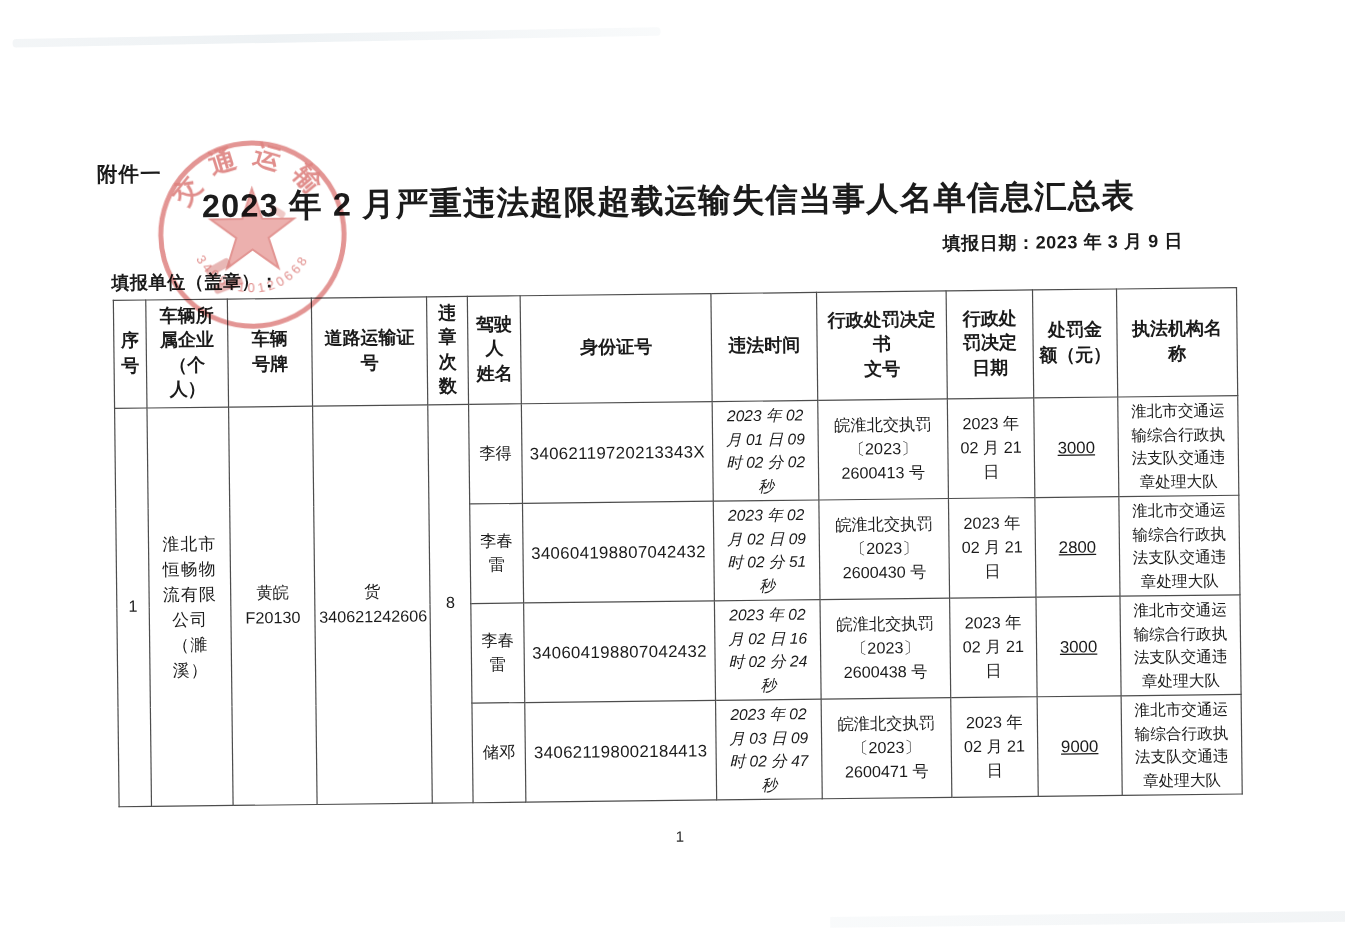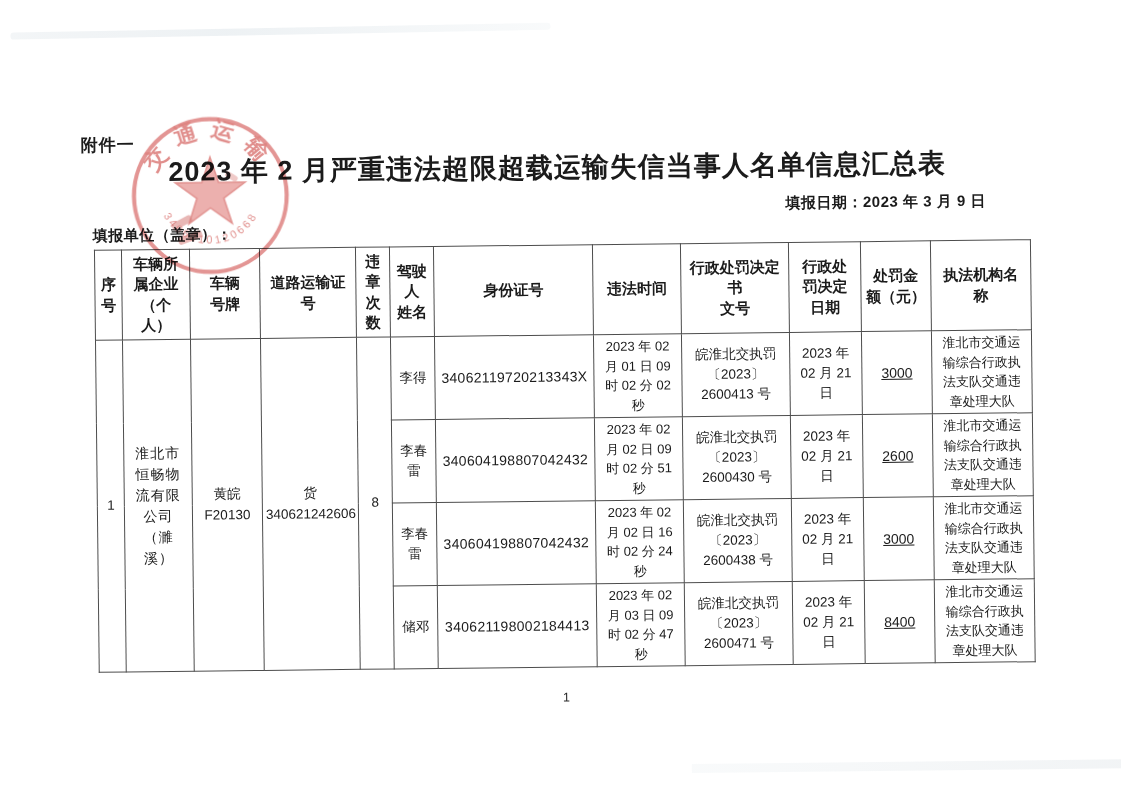--- a/index.html
+++ b/index.html
@@ -50,21 +50,21 @@
     padding: 2px 3px;
     white-space: pre-line;
     background: transparent;
   }
   .tbl th { font-size: 15px; font-weight: 700; line-height: 1.35; }
   .tbl td { font-size: 13.5px; line-height: 1.5; }
   .tbl .hdr-row   { height: 90px; }
   .tbl .data-row  { height: 83px; }
   .cell-company   { font-size: 14px !important; letter-spacing: 1px; }
   .cell-idnum     { font-size: 14px !important; letter-spacing: .3px; }
-  .cell-time      { font-size: 13px !important; }
+  .cell-time      { font-size: 13px !important; font-style: italic; }
   .cell-fine      { font-size: 14px !important; text-decoration: underline; }
   .cell-agency    { font-size: 13px !important; }
   .page-number {
     position: absolute; left: 560px; top: 696px;
     font-size: 12.5px; color: #2a2a2a;
   }
   .seal {
     position: absolute; left: 130px; top: 114px; width: 166px; height: 166px;
     mix-blend-mode: multiply; opacity: .88;
     filter: blur(.3px);
@@ -172,21 +172,21 @@
       <td class="cell-time">2023 年 02
 月 02 日 09
 时 02 分 51
 秒</td>
       <td>皖淮北交执罚
 〔2023〕
 2600430 号</td>
       <td>2023 年
 02 月 21
 日</td>
-      <td class="cell-fine">2600</td>
+      <td class="cell-fine">2800</td>
       <td class="cell-agency">淮北市交通运
 输综合行政执
 法支队交通违
 章处理大队</td>
     </tr>
     <tr class="data-row">
       <td>李春
 雷</td>
       <td class="cell-idnum">340604198807042432</td>
       <td class="cell-time">2023 年 02
@@ -211,21 +211,21 @@
       <td class="cell-time">2023 年 02
 月 03 日 09
 时 02 分 47
 秒</td>
       <td>皖淮北交执罚
 〔2023〕
 2600471 号</td>
       <td>2023 年
 02 月 21
 日</td>
-      <td class="cell-fine">8400</td>
+      <td class="cell-fine">9000</td>
       <td class="cell-agency">淮北市交通运
 输综合行政执
 法支队交通违
 章处理大队</td>
     </tr>
   </tbody>
     </table>
 
   <svg class="seal" viewBox="0 0 200 200">
     <defs>

